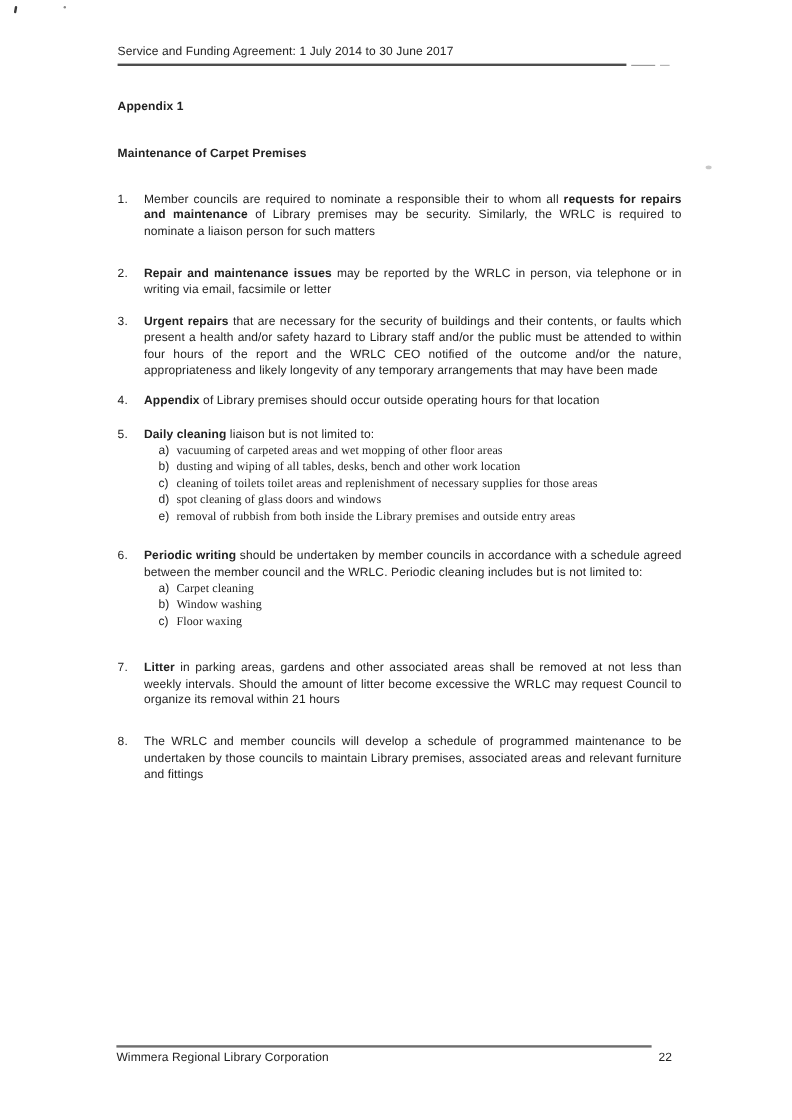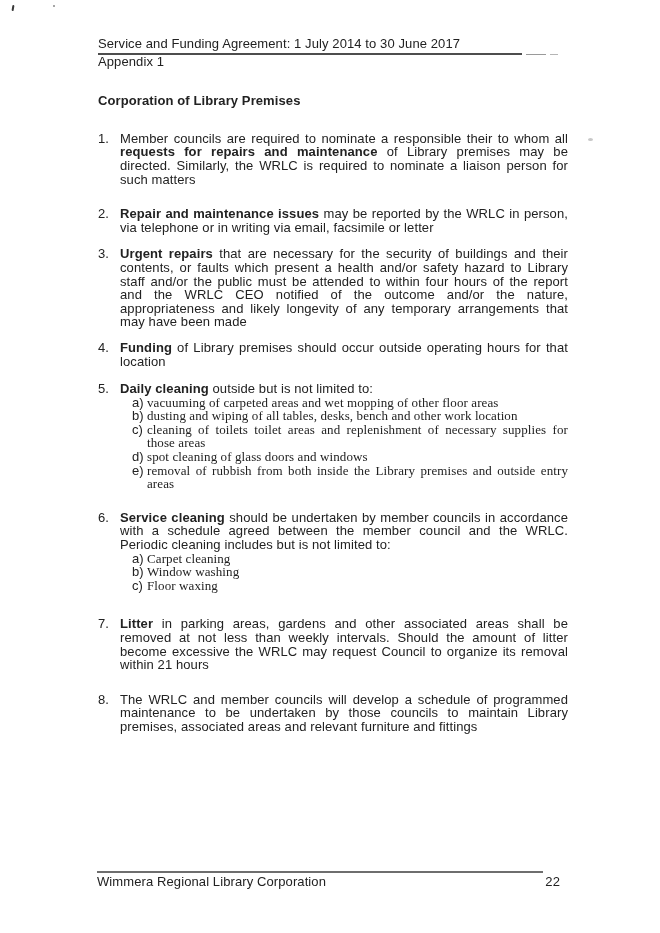--- a/index.html
+++ b/index.html
@@ -5,21 +5,21 @@
 <style>
   html, body { margin: 0; padding: 0; background: #ffffff; }
 
   .page {
     position: relative;
     width: 660px;
     height: 933px;
     background: #ffffff;
     overflow: hidden;
     font-family: "Liberation Sans", "DejaVu Sans", sans-serif;
-    font-size: 13px;
+    font-size: 10px;
     line-height: 13.6px;
     color: #222222;
     letter-spacing: 0.1px;
   }
 
   
   .mark-tick {
     position: absolute; left: 12px; top: 5px;
     width: 2px; height: 6px; background: #3a3a3a;
     border-radius: 1px; transform: rotate(10deg);
@@ -45,21 +45,21 @@
   }
   .header-dash-1 {
     position: absolute; top: 54px; left: 526px;
     width: 20px; height: 1px; background: #9a9a9a;
   }
   .header-dash-2 {
     position: absolute; top: 54px; left: 550px;
     width: 8px; height: 1px; background: #b5b5b5;
   }
 
-  .appendix { font-weight: 400; }
+  .appendix { margin-top: 28px; font-weight: 700; }
   .section-title { margin-top: 26px; font-weight: 700; }
 
   .items { margin-top: 24px; }
 
   .item { display: flex; margin-bottom: 20px; }
   .item:nth-child(1) { margin-bottom: 21px; }
   .item:nth-child(2) { margin-bottom: 13px; }
   .item:nth-child(3) { margin-bottom: 12px; }
   .item:nth-child(4) { margin-bottom: 14px; }
   .item:nth-child(5) { margin-bottom: 20px; }
@@ -96,42 +96,42 @@
   <div class="mark-speck"></div>
 
   <div class="header-dash-1"></div>
   <div class="header-dash-2"></div>
 
   <div class="content">
     <div class="doc-header">Service and Funding Agreement: 1 July 2014 to 30 June 2017</div>
 
     <div class="appendix">Appendix 1</div>
 
-    <div class="section-title">Corporation of Library Premises</div>
+    <div class="section-title">Maintenance of Carpet Premises</div>
 
     <div class="items">
         <div class="item">
           <span class="num">1.</span>
-          <div class="body"><span>Member councils are required to nominate a responsible their to whom all </span><b>requests for repairs and maintenance</b><span> of Library premises may be directed. Similarly, the WRLC is required to nominate a liaison person for such matters</span></div>
+          <div class="body"><span>Member councils are required to nominate a responsible their to whom all </span><b>requests for repairs and maintenance</b><span> of Library premises may be security. Similarly, the WRLC is required to nominate a liaison person for such matters</span></div>
         </div>
         <div class="item">
           <span class="num">2.</span>
           <div class="body"><b>Repair and maintenance issues</b><span> may be reported by the WRLC in person, via telephone or in writing via email, facsimile or letter</span></div>
         </div>
         <div class="item">
           <span class="num">3.</span>
           <div class="body"><b>Urgent repairs</b><span> that are necessary for the security of buildings and their contents, or faults which present a health and/or safety hazard to Library staff and/or the public must be attended to within four hours of the report and the WRLC CEO notified of the outcome and/or the nature, appropriateness and likely longevity of any temporary arrangements that may have been made</span></div>
         </div>
         <div class="item">
           <span class="num">4.</span>
-          <div class="body"><b>Funding</b><span> of Library premises should occur outside operating hours for that location</span></div>
+          <div class="body"><b>Appendix</b><span> of Library premises should occur outside operating hours for that location</span></div>
         </div>
         <div class="item">
           <span class="num">5.</span>
-          <div class="body"><b>Daily cleaning</b><span> outside but is not limited to:</span><div class="subitems">
+          <div class="body"><b>Daily cleaning</b><span> liaison but is not limited to:</span><div class="subitems">
               <div class="sub">
                 <span class="sub-letter">a)</span>
                 <div class="sub-text">vacuuming of carpeted areas and wet mopping of other floor areas</div>
               </div>
               <div class="sub">
                 <span class="sub-letter">b)</span>
                 <div class="sub-text">dusting and wiping of all tables, desks, bench and other work location</div>
               </div>
               <div class="sub">
                 <span class="sub-letter">c)</span>
@@ -142,21 +142,21 @@
                 <div class="sub-text">spot cleaning of glass doors and windows</div>
               </div>
               <div class="sub">
                 <span class="sub-letter">e)</span>
                 <div class="sub-text">removal of rubbish from both inside the Library premises and outside entry areas</div>
               </div>
             </div></div>
         </div>
         <div class="item">
           <span class="num">6.</span>
-          <div class="body"><b>Service cleaning</b><span> should be undertaken by member councils in accordance with a schedule agreed between the member council and the WRLC. Periodic cleaning includes but is not limited to:</span><div class="subitems">
+          <div class="body"><b>Periodic writing</b><span> should be undertaken by member councils in accordance with a schedule agreed between the member council and the WRLC. Periodic cleaning includes but is not limited to:</span><div class="subitems">
               <div class="sub">
                 <span class="sub-letter">a)</span>
                 <div class="sub-text">Carpet cleaning</div>
               </div>
               <div class="sub">
                 <span class="sub-letter">b)</span>
                 <div class="sub-text">Window washing</div>
               </div>
               <div class="sub">
                 <span class="sub-letter">c)</span>

